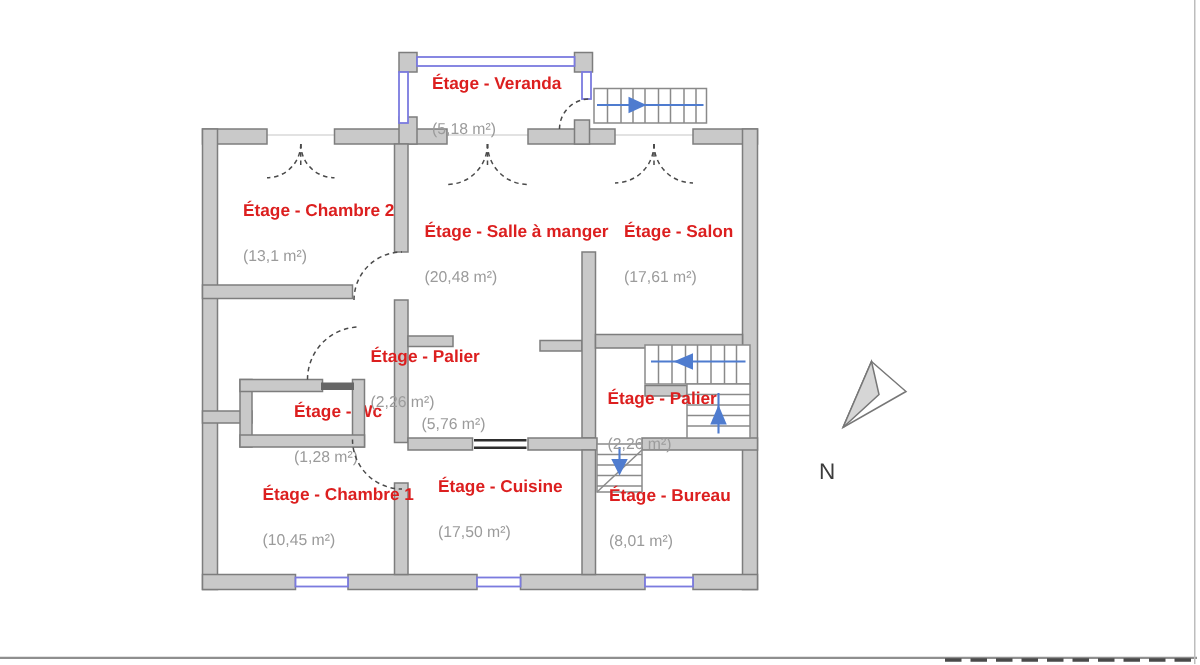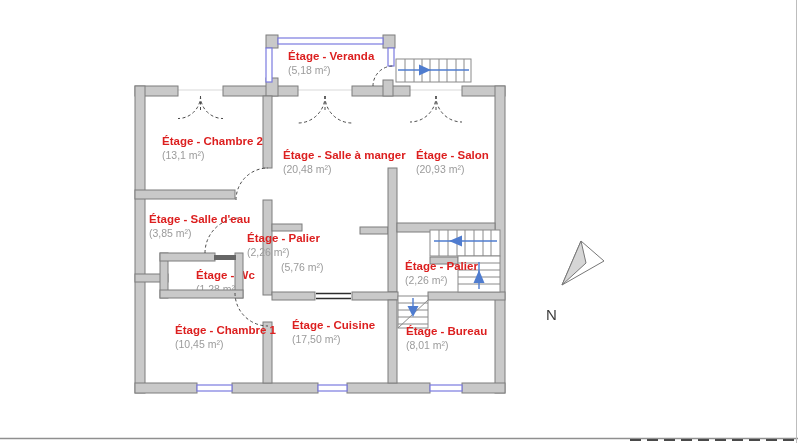--- a/index.html
+++ b/index.html
@@ -14,21 +14,21 @@
   .window-rect{fill:#ffffff;stroke:var(--window);stroke-width:1.2;}
   .door-arc{fill:none;stroke:var(--door);stroke-width:1;stroke-dasharray:3,2.5;}
   .door-closed{stroke:#d9d9d9;stroke-width:1;}
   .step-rect{fill:#ffffff;stroke:#8a8a8a;stroke-width:1;}
   .step-line{stroke:#8a8a8a;stroke-width:1;}
   .stair-line{stroke:var(--stair-arrow);stroke-width:1.4;fill:none;}
   .stair-head{fill:var(--stair-arrow);}
   .threshold{stroke:#2e2e2e;stroke-width:1.6;}
   .room-label{position:absolute;z-index:2;white-space:nowrap;line-height:13px;}
   .room-label .rname{display:block;font-weight:bold;font-size:11.5px;color:var(--label);}
-  .room-label .rarea{display:block;font-size:10.5px;color:var(--area);margin-top:1px;}
+  .room-label .rarea{display:block;font-size:10.5px;color:var(--area);margin-top:17px;}
   .room-label.under{z-index:0;}
   .compass-n{position:absolute;left:546px;top:306px;z-index:2;font-size:15px;color:#3c3c3c;}
 </style>
 </head>
 <body>
 
 <div class="stage">
 
   <svg width="800" height="443" viewBox="0 0 800 443">
 
@@ -196,25 +196,21 @@
   <div class="room-label" style="left:162px;top:135px">
     <span class="rname">Étage - Chambre 2</span>
     <span class="rarea">(13,1 m²)</span>
   </div>
   <div class="room-label" style="left:283px;top:149px">
     <span class="rname">Étage - Salle à manger</span>
     <span class="rarea">(20,48 m²)</span>
   </div>
   <div class="room-label" style="left:416px;top:149px">
     <span class="rname">Étage - Salon</span>
-    <span class="rarea">(20,93 m²)</span>
-  </div>
-  <div class="room-label" style="left:149px;top:213px">
-    <span class="rname">Étage - Salle d'eau</span>
-    <span class="rarea">(3,85 m²)</span>
+    <span class="rarea">(17,61 m²)</span>
   </div>
   <div class="room-label" style="left:247px;top:232px">
     <span class="rname">Étage - Palier</span>
     <span class="rarea">(2,26 m²)</span>
   </div>
   <div class="room-label under" style="left:196px;top:269px">
     <span class="rname">Étage - Wc</span>
     <span class="rarea">(1,28 m²)</span>
   </div>
   <div class="room-label" style="left:281px;top:260px">

